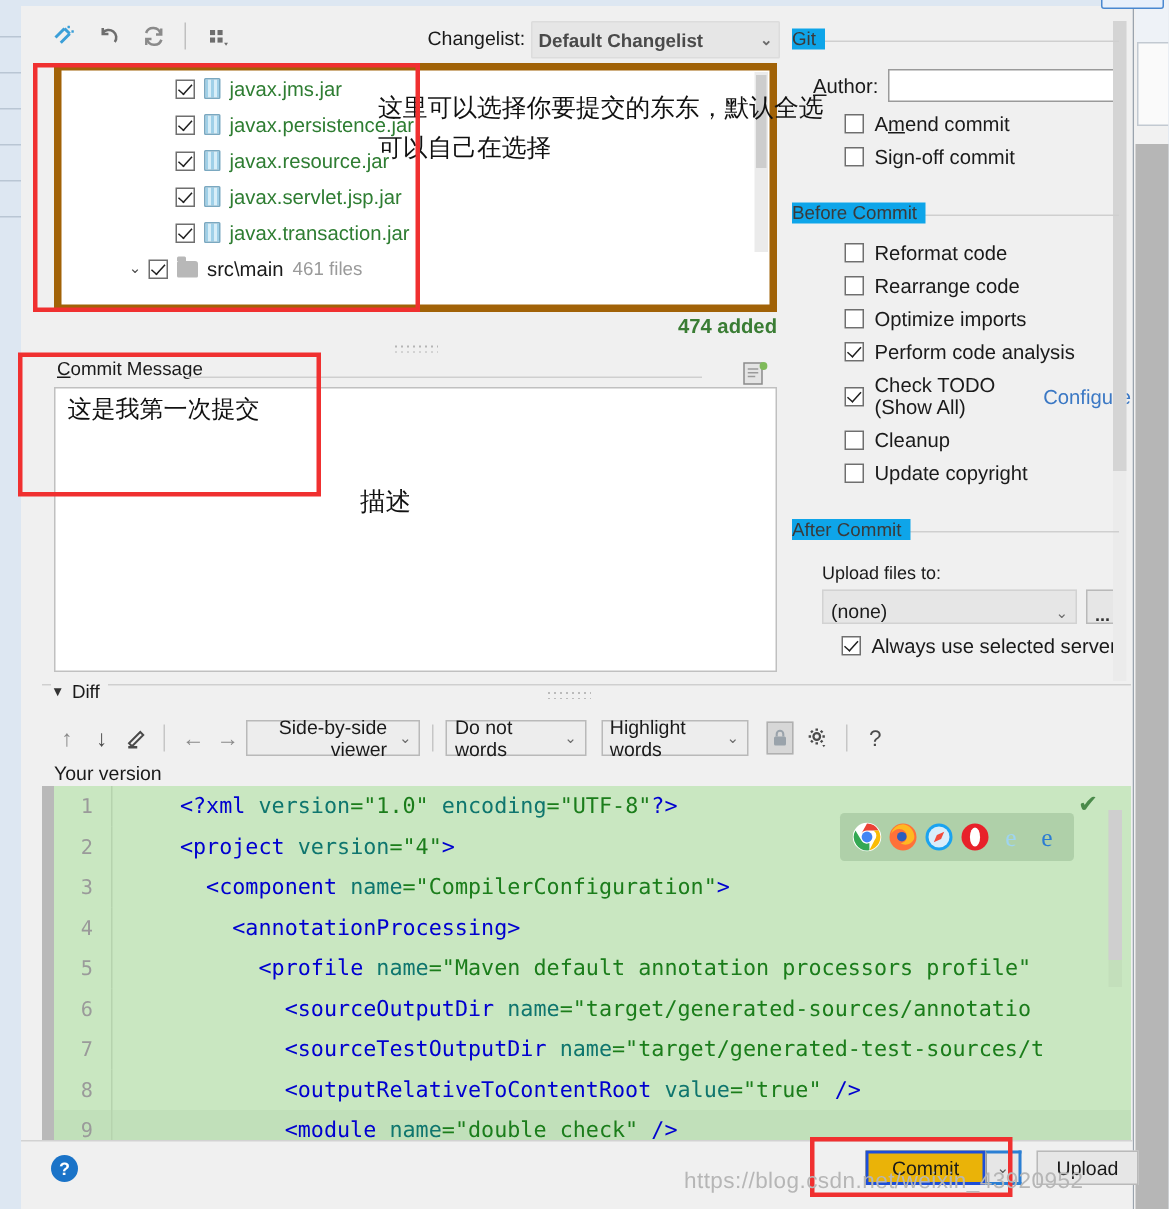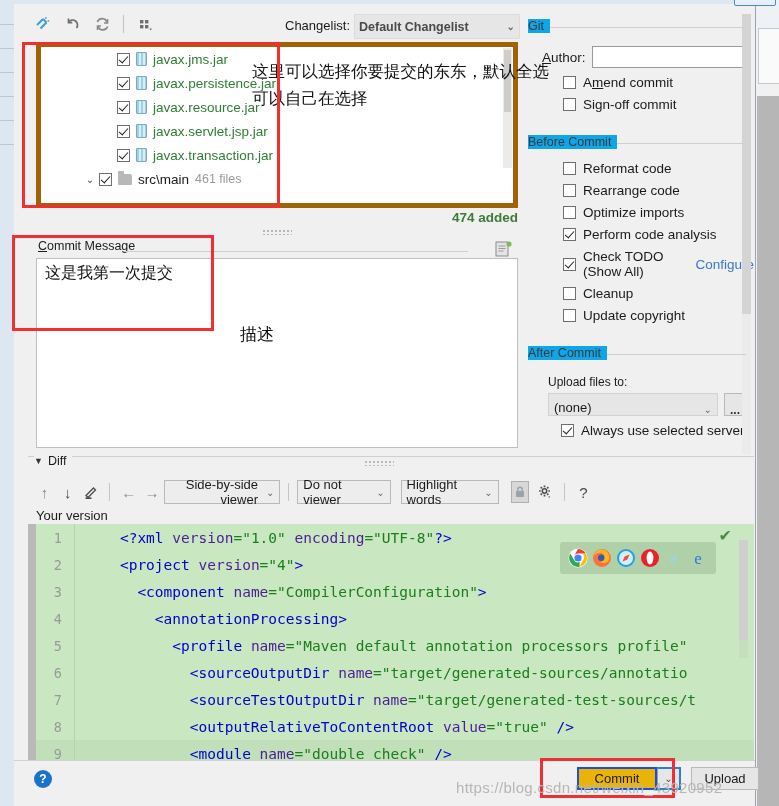--- a/index.html
+++ b/index.html
@@ -113,21 +113,21 @@
 
   .code-area { position:absolute; left:14px; top:524px; width:726px; height:236px; background:#c9e7c1; overflow:hidden;}
   .gutter-edge { position:absolute; left:0; top:0; width:8px; height:236px; background:#b9b9b9;}
   .code-rows { position:absolute; left:8px; top:0; width:718px;}
   .crow { height:27px; display:flex; align-items:center; background:#c9e7c1;}
   .crow.faint { background:#c1e0ba; }
   .ln { width:38px; text-align:right; padding-right:12px; color:#9a9a9a; font-size:13.5px; font-family:"DejaVu Sans Mono", monospace;}
   .sep-v { width:1px; height:27px; background:#b6d3ae;}
   .ctext { white-space:pre; font-family:"DejaVu Sans Mono", monospace; font-size:14.5px; padding-left:10px; color:#0b5c0b;}
   .tg { color:#0000cf; }
-  .at { color:#4c1d95; }
+  .at { color:#0f766e; }
   .st { color:#1b7d1b; }
   .pl { color:#0b5c0b; }
   .code-scroll { position:absolute; right:6px; top:16px; width:9px; height:118px; background:#c3dfbb;}
   .code-scroll i{ position:absolute; left:0; top:0; width:9px; height:100px; background:#cfcfcf; display:block;}
   .check-mark { position:absolute; right:22px; top:2px; color:#4a8a4a; font-size:16px;}
 
   .browser-bar { position:absolute; left:546px; top:542px; width:156px; height:32px; background:rgba(165,200,160,0.75); border-radius:3px; display:flex; align-items:center; justify-content:space-around; padding:0 6px;}
   .bi { width:20px; height:20px; border-radius:50%; position:relative; }
 
   
@@ -380,21 +380,21 @@
       </div>
       <div class="dsep"></div>
       <div class="dbtn">←</div>
       <div class="dbtn">→</div>
       <div class="dcombo" style="margin-left:0; width:140px;text-align:right;">
         <span>Side-by-side viewer</span>
         <span class="chev" style="margin-left:auto">⌄</span>
       </div>
       <div class="dsep"></div>
       <div class="dcombo" style="width:112px;">
-        <span>Do not viewer</span>
+        <span>Do not words</span>
         <span class="chev" style="margin-left:auto">⌄</span>
       </div>
       <div class="dcombo" style="margin-left:8px; width:118px;">
         <span>Highlight words</span>
         <span class="chev" style="margin-left:auto">⌄</span>
       </div>
       <div class="lockbtn" style="margin-left:10px">
         <svg width="14" height="14" viewBox="0 0 14 14">
             <rect x="3" y="6" width="8" height="6" rx="1" fill="#9aa3ab"></rect>
             <path d="M4.8 6 V4.4 a2.2 2.2 0 0 1 4.4 0 V6" stroke="#9aa3ab" stroke-width="1.4" fill="none"></path>

